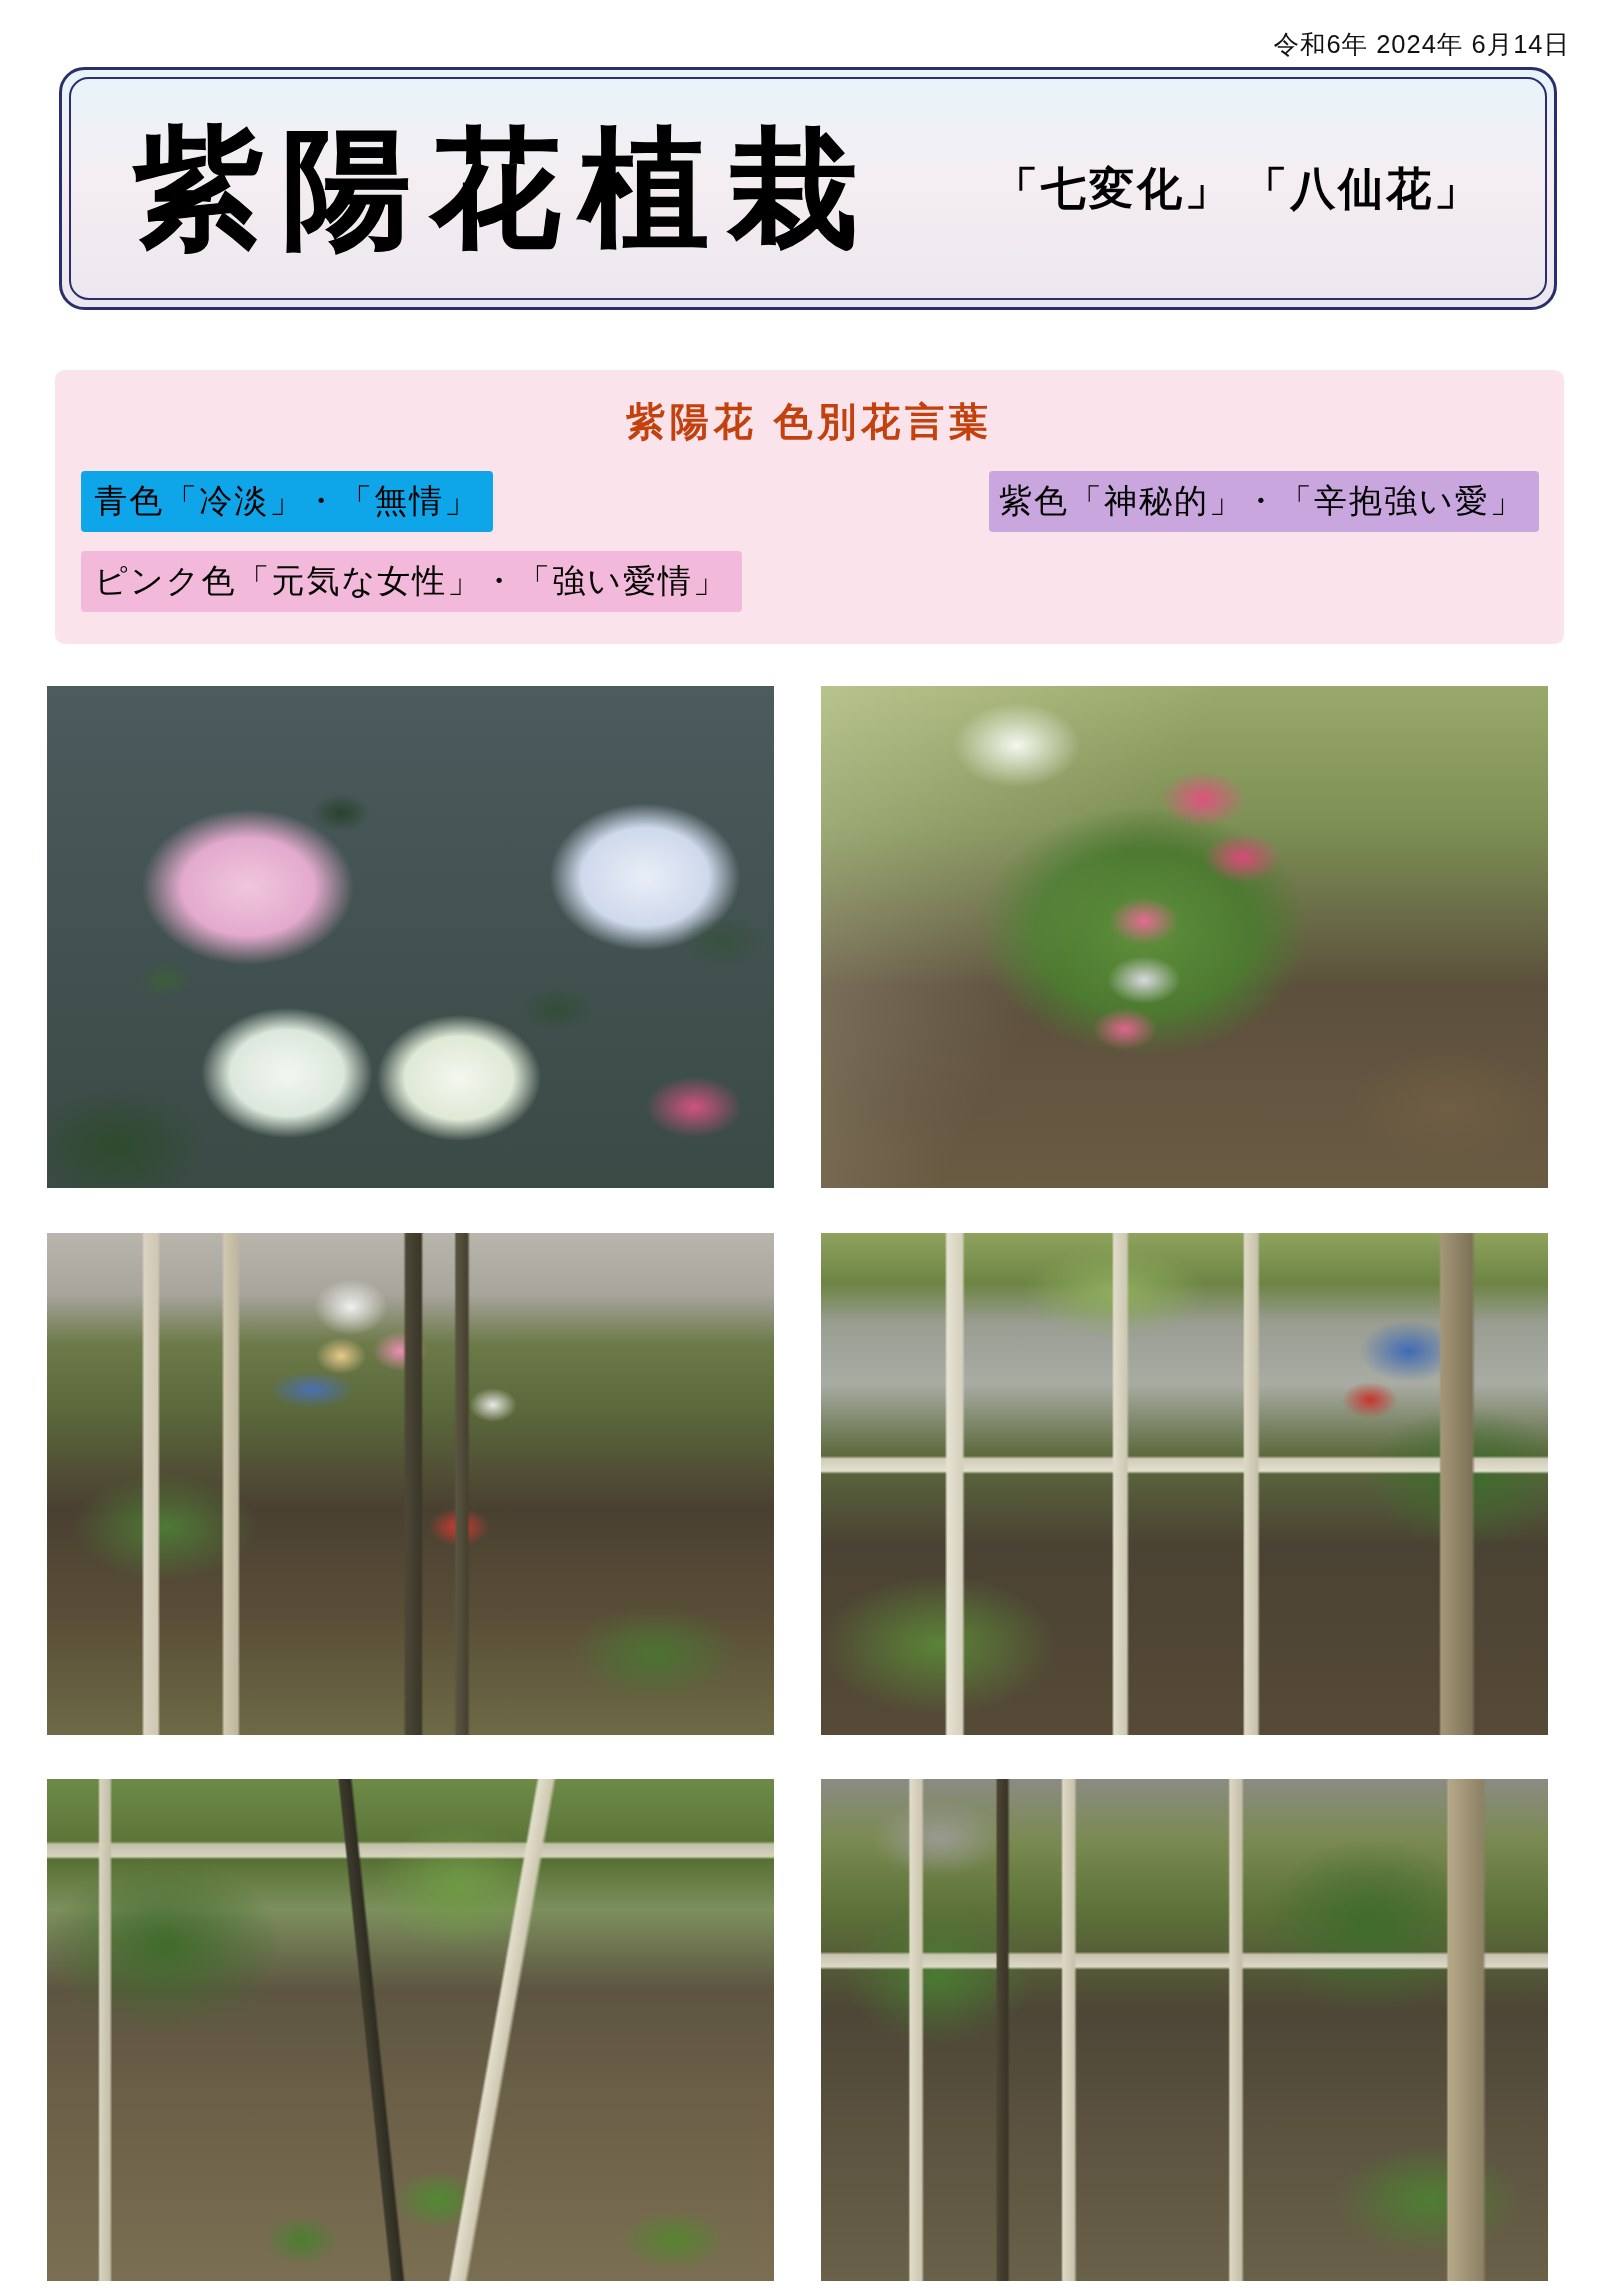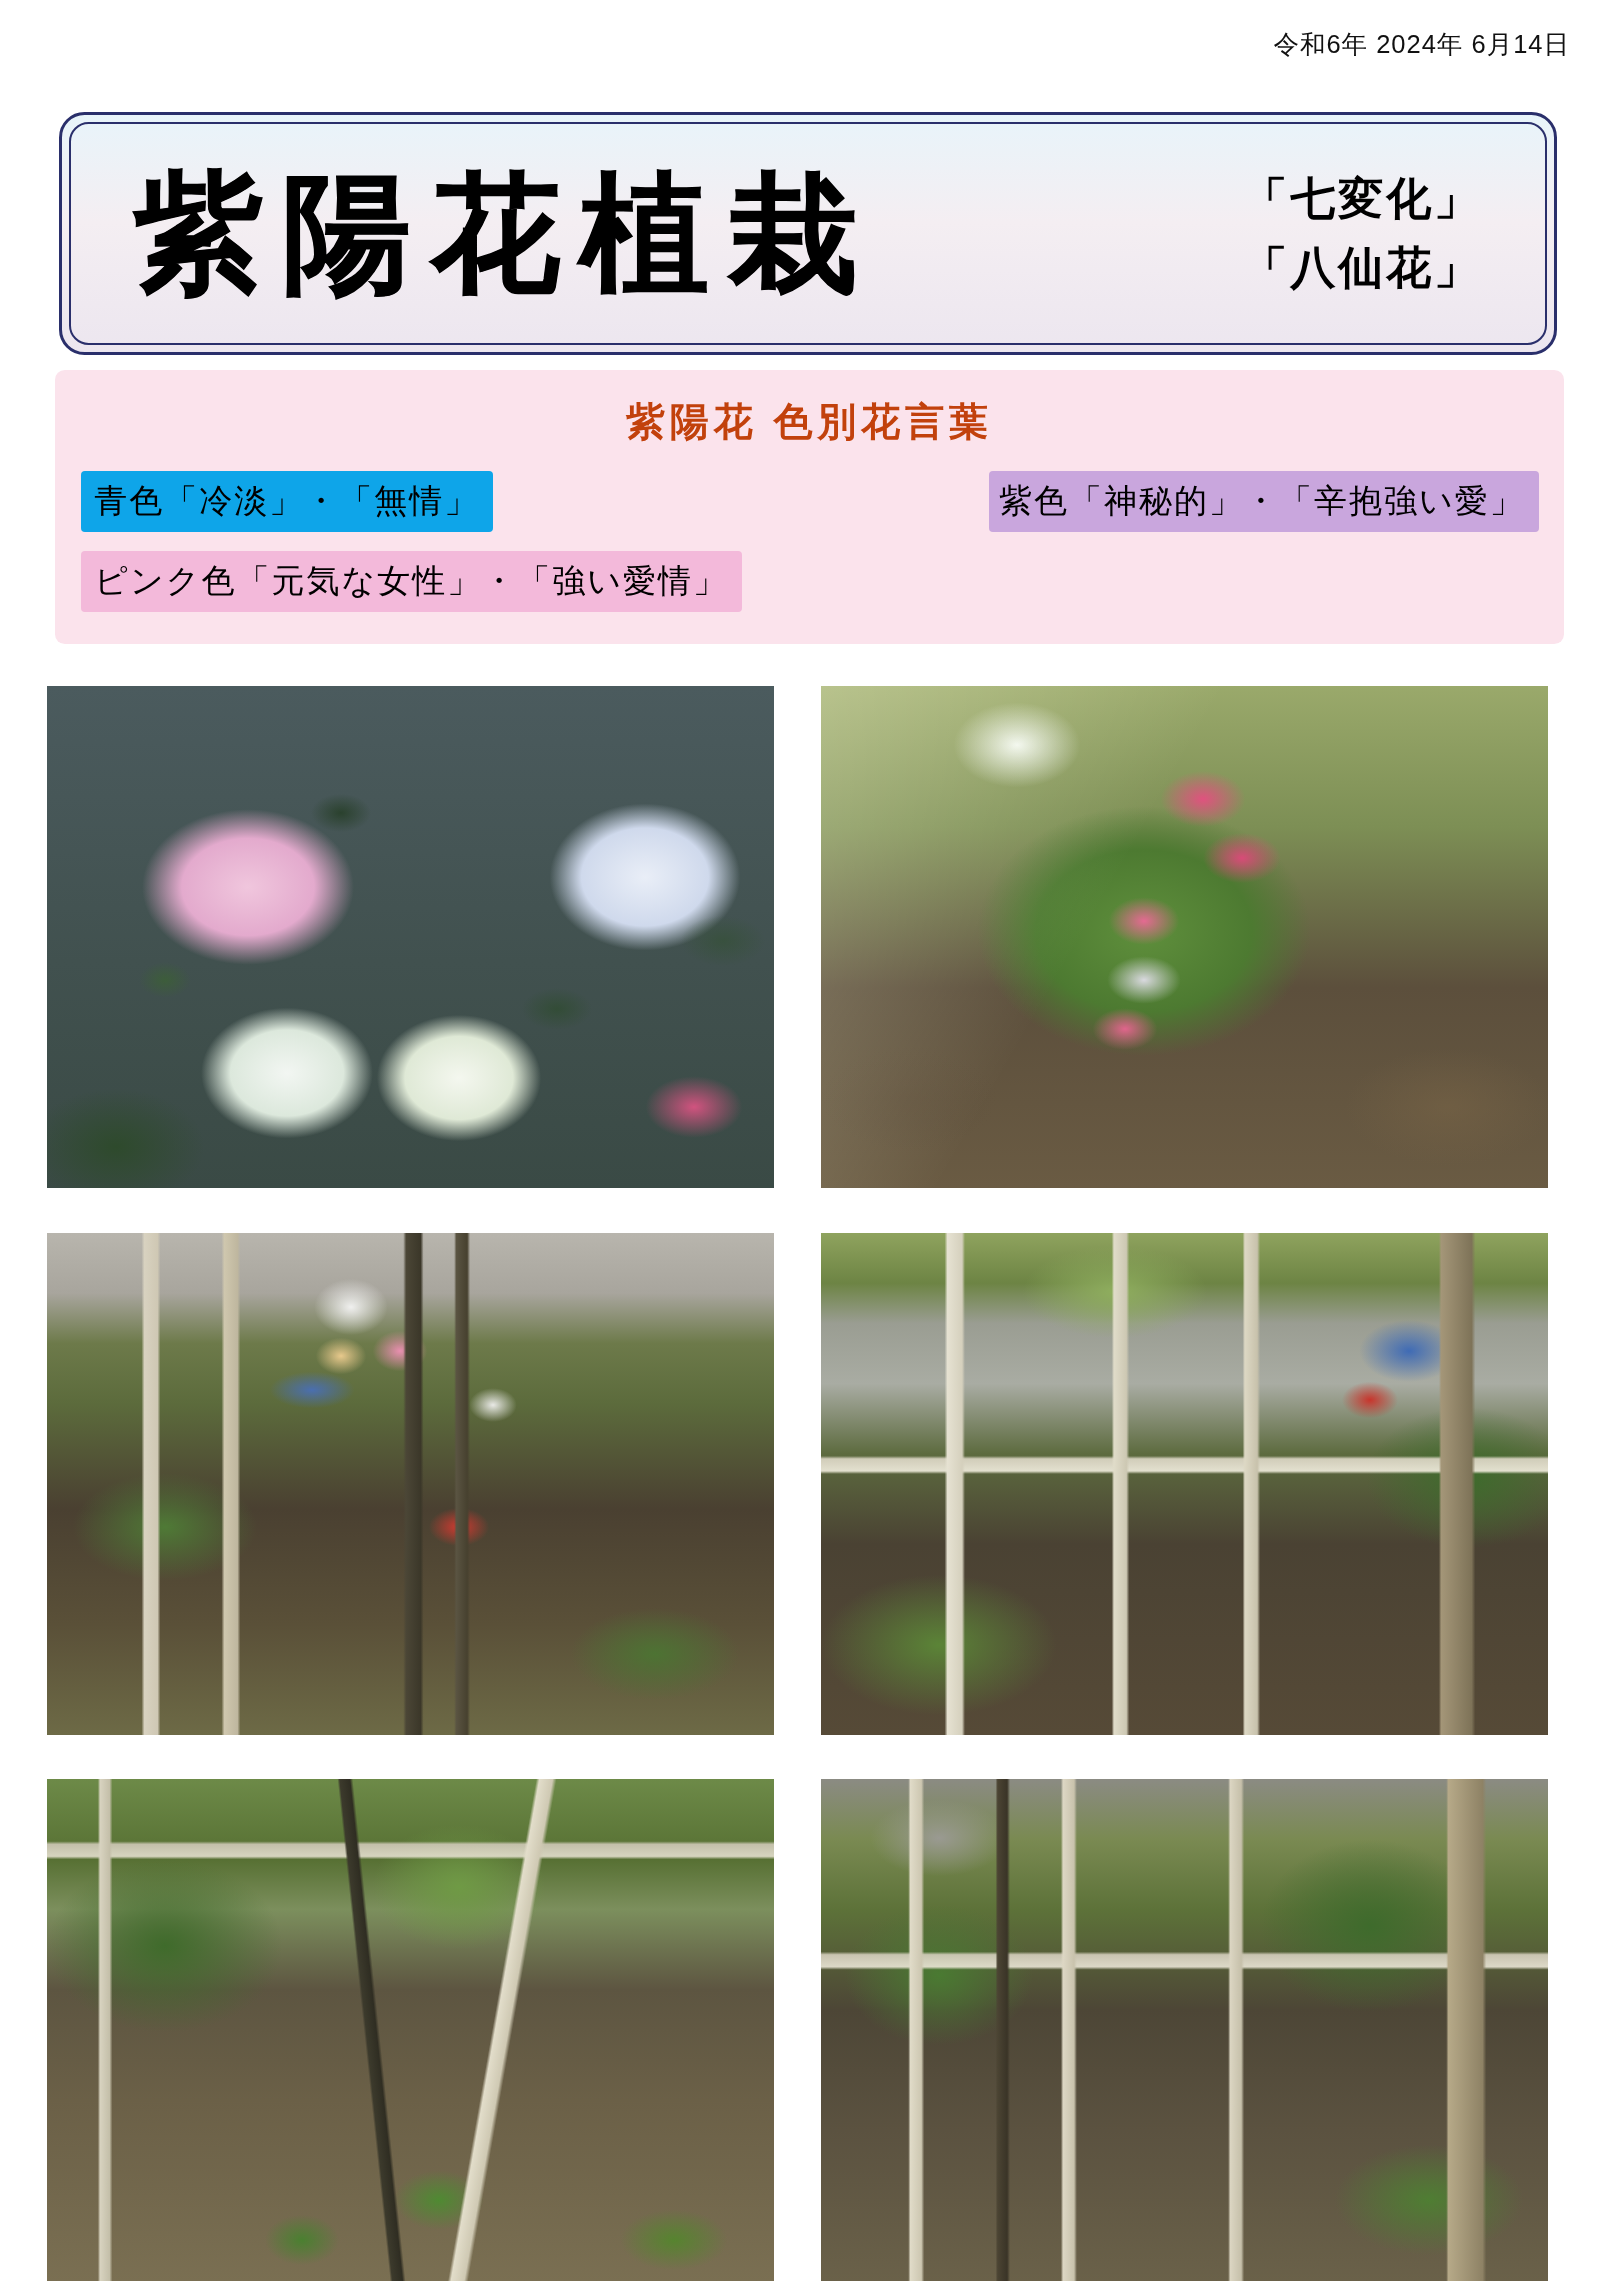--- a/index.html
+++ b/index.html
@@ -42,21 +42,20 @@
     left: 59px;
     width: 1498px;
     height: 243px;
     box-sizing: border-box;
     border: 3.9px solid #2a2f6b;
     border-radius: 25.5px;
     background: linear-gradient(180deg, #e8f4fa 0%, #f4eef2 45%, #ece6ef 100%);
     display: flex;
     align-items: center;
     padding: 0 33px;
-    margin-top: 45px;
   }
   .title-banner .inner-border {
     position: absolute;
     top: 6.9px;
     left: 6.9px;
     right: 6.9px;
     bottom: 6.9px;
     border: 2px solid #2a2f6b;
     border-radius: 19.6px;
     pointer-events: none;
@@ -68,21 +67,21 @@
     line-height: 1;
     padding-left: 39px;
     color: #000;
     font-family: "DejaVu Sans", "Liberation Sans", sans-serif;
     -webkit-text-stroke: 1px #000;
   }
   .title-aliases {
     margin-left: auto;
     padding-right: 39px;
     display: flex;
-    flex-direction: column;
+    flex-direction: row;
     gap: 9.8px;
     align-items: flex-start;
   }
   .title-aliases div {
     font-size: 45px;
     font-weight: bold;
     letter-spacing: 2.9px;
     color: #000;
     white-space: nowrap;
   }

